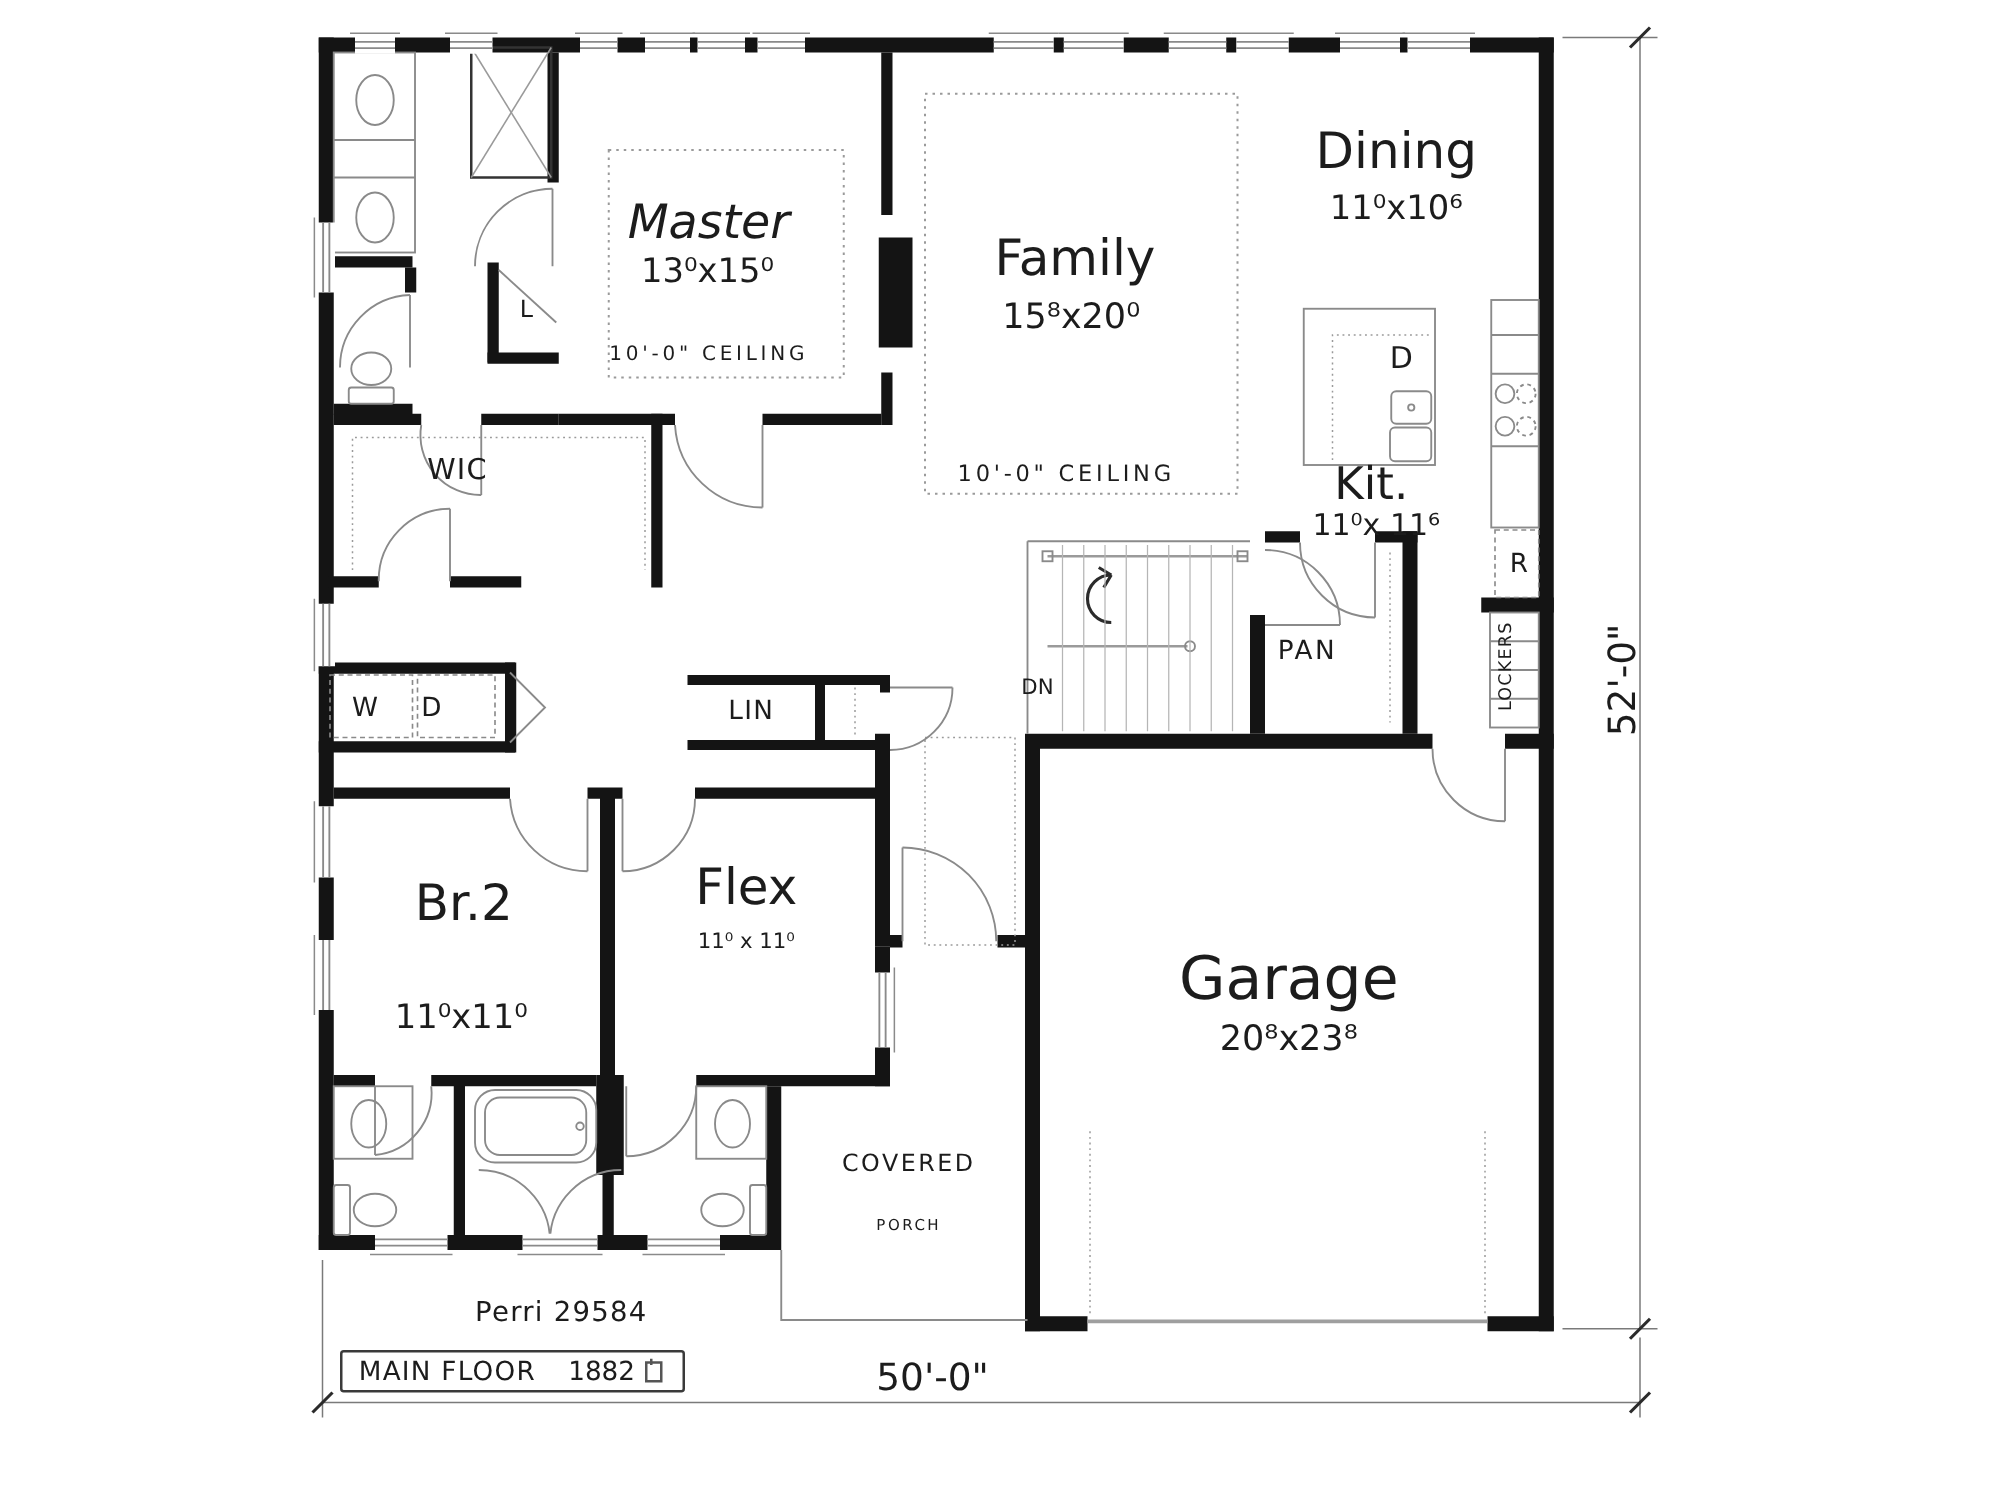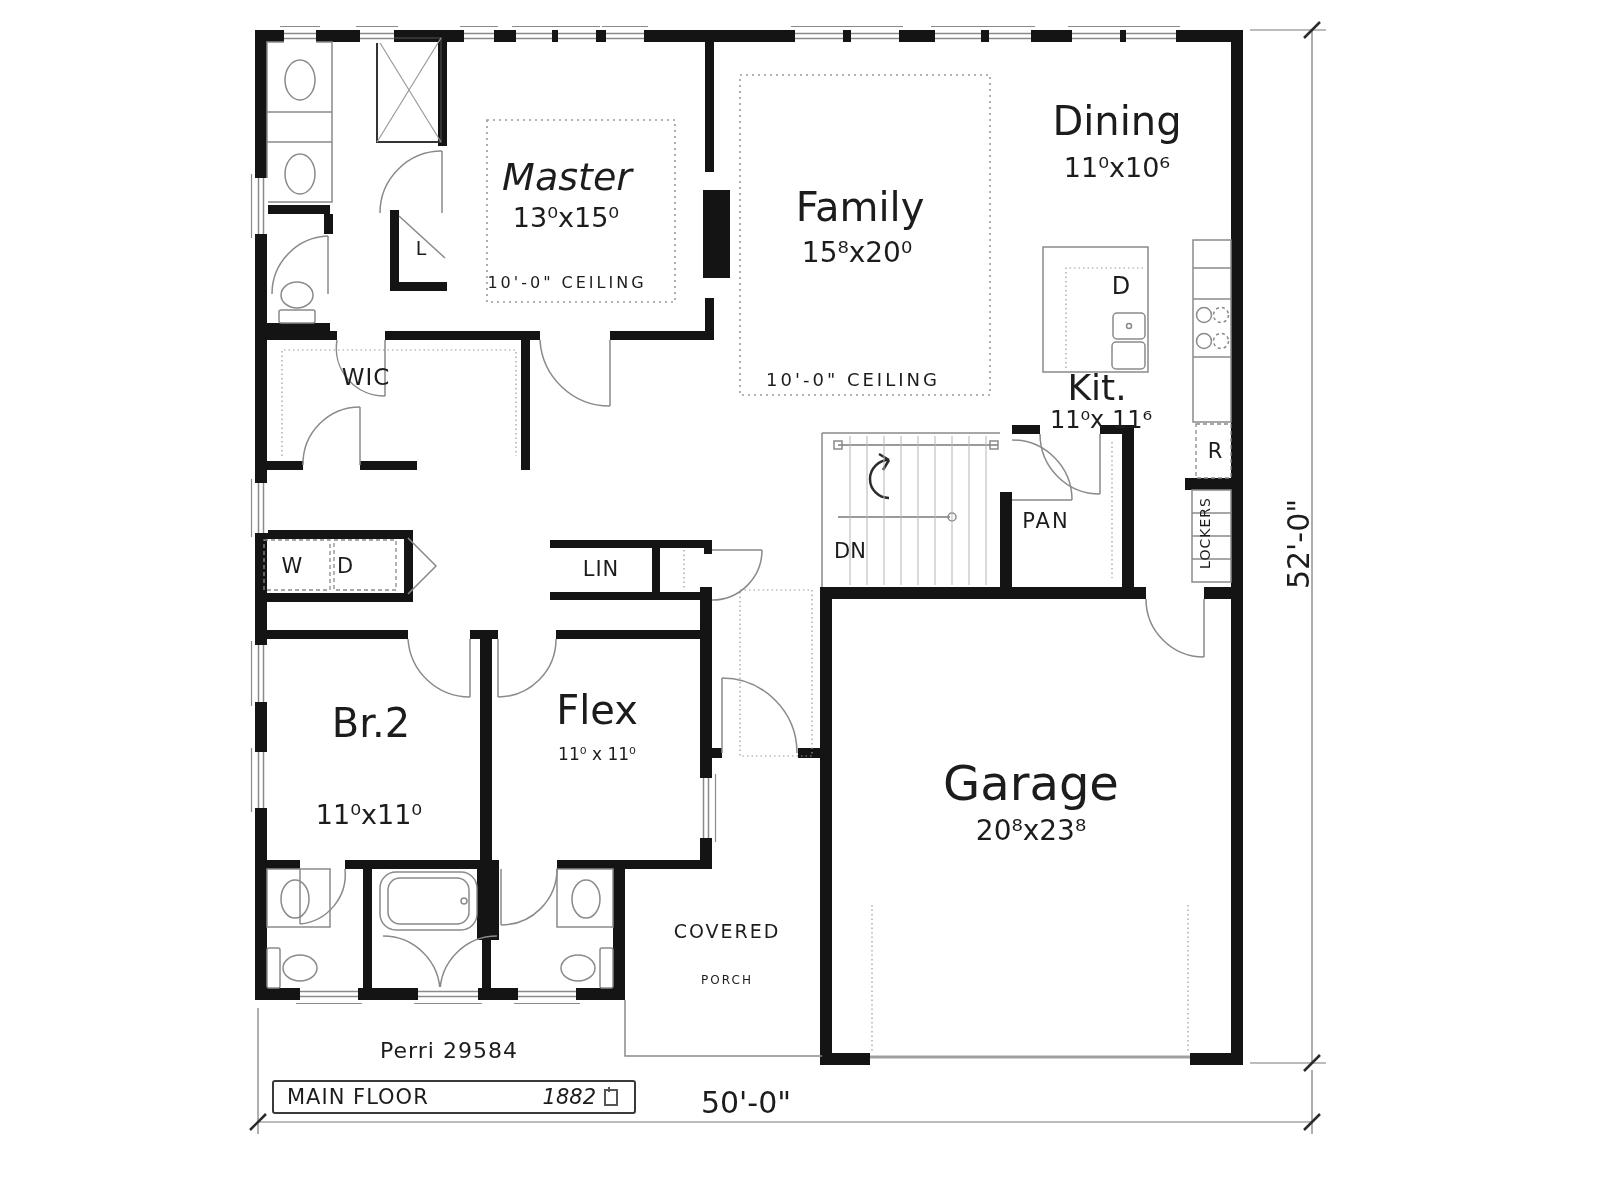--- a/index.html
+++ b/index.html
@@ -18,25 +18,25 @@
   .x1{stroke:#9a9a9a;stroke-width:1.2;}
   .rail{stroke:#9a9a9a;stroke-width:2;fill:none;}
   .dim{stroke:#7a7a7a;stroke-width:1.2;}
   .tick{stroke:#2b2b2b;stroke-width:2.5;}
   .arrow{stroke:#2b2b2b;stroke-width:2.5;fill:none;}
   .sill{stroke:#9f9f9f;stroke-width:3;}
   
   .lbl{position:absolute;transform:translate(-50%,-50%);white-space:nowrap;
        color:#1c1c1c;line-height:1;}
   .rot{transform:translate(-50%,-50%) rotate(-90deg);}
-  .floorbox{position:absolute;left:272px;top:1080px;width:364px;height:34px;
+  .floorbox{position:absolute;left:272px;top:1080px;width:276px;height:34px;
       border:2px solid #3a3a3a;border-radius:3px;background:#fff;
       display:flex;align-items:center;box-sizing:border-box;}
   .floorbox .fl{margin-left:13px;font-size:21px;letter-spacing:1px;}
-  .floorbox .fa{margin-left:auto;font-size:21px;font-style:italic;}
+  .floorbox .fa{margin-left:auto;font-size:21px;}
   .sqft{width:10px;height:13px;border:2px solid #555;display:inline-block;
       position:relative;margin:0 16px 0 8px;}
   .sqft::after{content:"";position:absolute;left:2px;top:-4px;width:2px;height:5px;background:#555;}
 </style>
 </head>
 <body>
 
 <div class="plan-wrap">
 
 <svg id="plan-geo" width="1600" height="1200" viewBox="0 0 1600 1200">
@@ -354,21 +354,21 @@
 
 <div class="lbl" style="left:1031px;top:783px;font-size:48px;">Garage</div>
 <div class="lbl" style="left:1031px;top:831px;font-size:28px;">20⁸x23⁸</div>
 
 <div class="lbl" style="left:727px;top:931px;font-size:19px;letter-spacing:2px;">COVERED</div>
 <div class="lbl" style="left:727px;top:952px;font-size:12px;letter-spacing:2px;margin-top:28px;">PORCH</div>
 
 <div class="lbl" style="left:366px;top:377px;font-size:23px;letter-spacing:1px;">WIC</div>
 <div class="lbl" style="left:601px;top:569px;font-size:21px;letter-spacing:1px;">LIN</div>
 <div class="lbl" style="left:1046px;top:521px;font-size:21px;letter-spacing:2px;">PAN</div>
-<div class="lbl" style="left:850px;top:551px;font-size:21px;text-align:center;">DN</div>
+<div class="lbl" style="left:830px;top:551px;font-size:17px;text-align:center;">DN</div>
 <div class="lbl" style="left:292px;top:566px;font-size:21px;">W</div>
 <div class="lbl" style="left:345px;top:566px;font-size:21px;">D</div>
 <div class="lbl" style="left:421px;top:248px;font-size:19px;">L</div>
 <div class="lbl" style="left:1121px;top:286px;font-size:24px;">D</div>
 <div class="lbl" style="left:1215px;top:451px;font-size:21px;">R</div>
 <div class="lbl rot" style="left:1205px;top:533px;font-size:14px;letter-spacing:1px;">LOCKERS</div>
 
 <div class="lbl" style="left:746px;top:1103px;font-size:30px;">50'-0"</div>
 <div class="lbl rot" style="left:1299px;top:544px;font-size:30px;">52'-0"</div>
 

